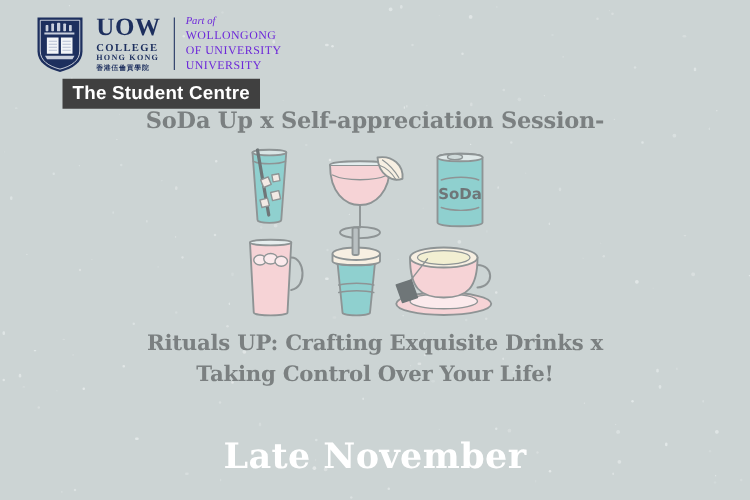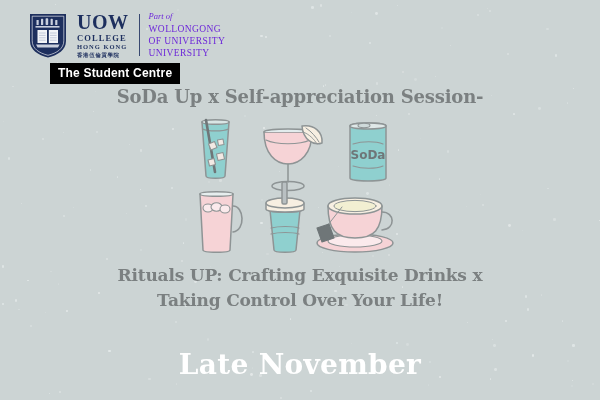--- a/index.html
+++ b/index.html
@@ -114,23 +114,23 @@
     font-size: 9.5px;
     letter-spacing: .4px;
     display: block;
   }
 
   
   .badge {
     position: absolute;
     left: 50px;
     top: 63px;
-    background: #000000;
+    background: #404040;
     color: #ffffff;
-    font-size: 12px;
+    font-size: 15px;
     font-weight: 700;
     letter-spacing: .2px;
     padding: 3px 8px 4px 8px;
     z-index: 5;
     white-space: nowrap;
   }
 
   
   .title-main {
     position: absolute;

